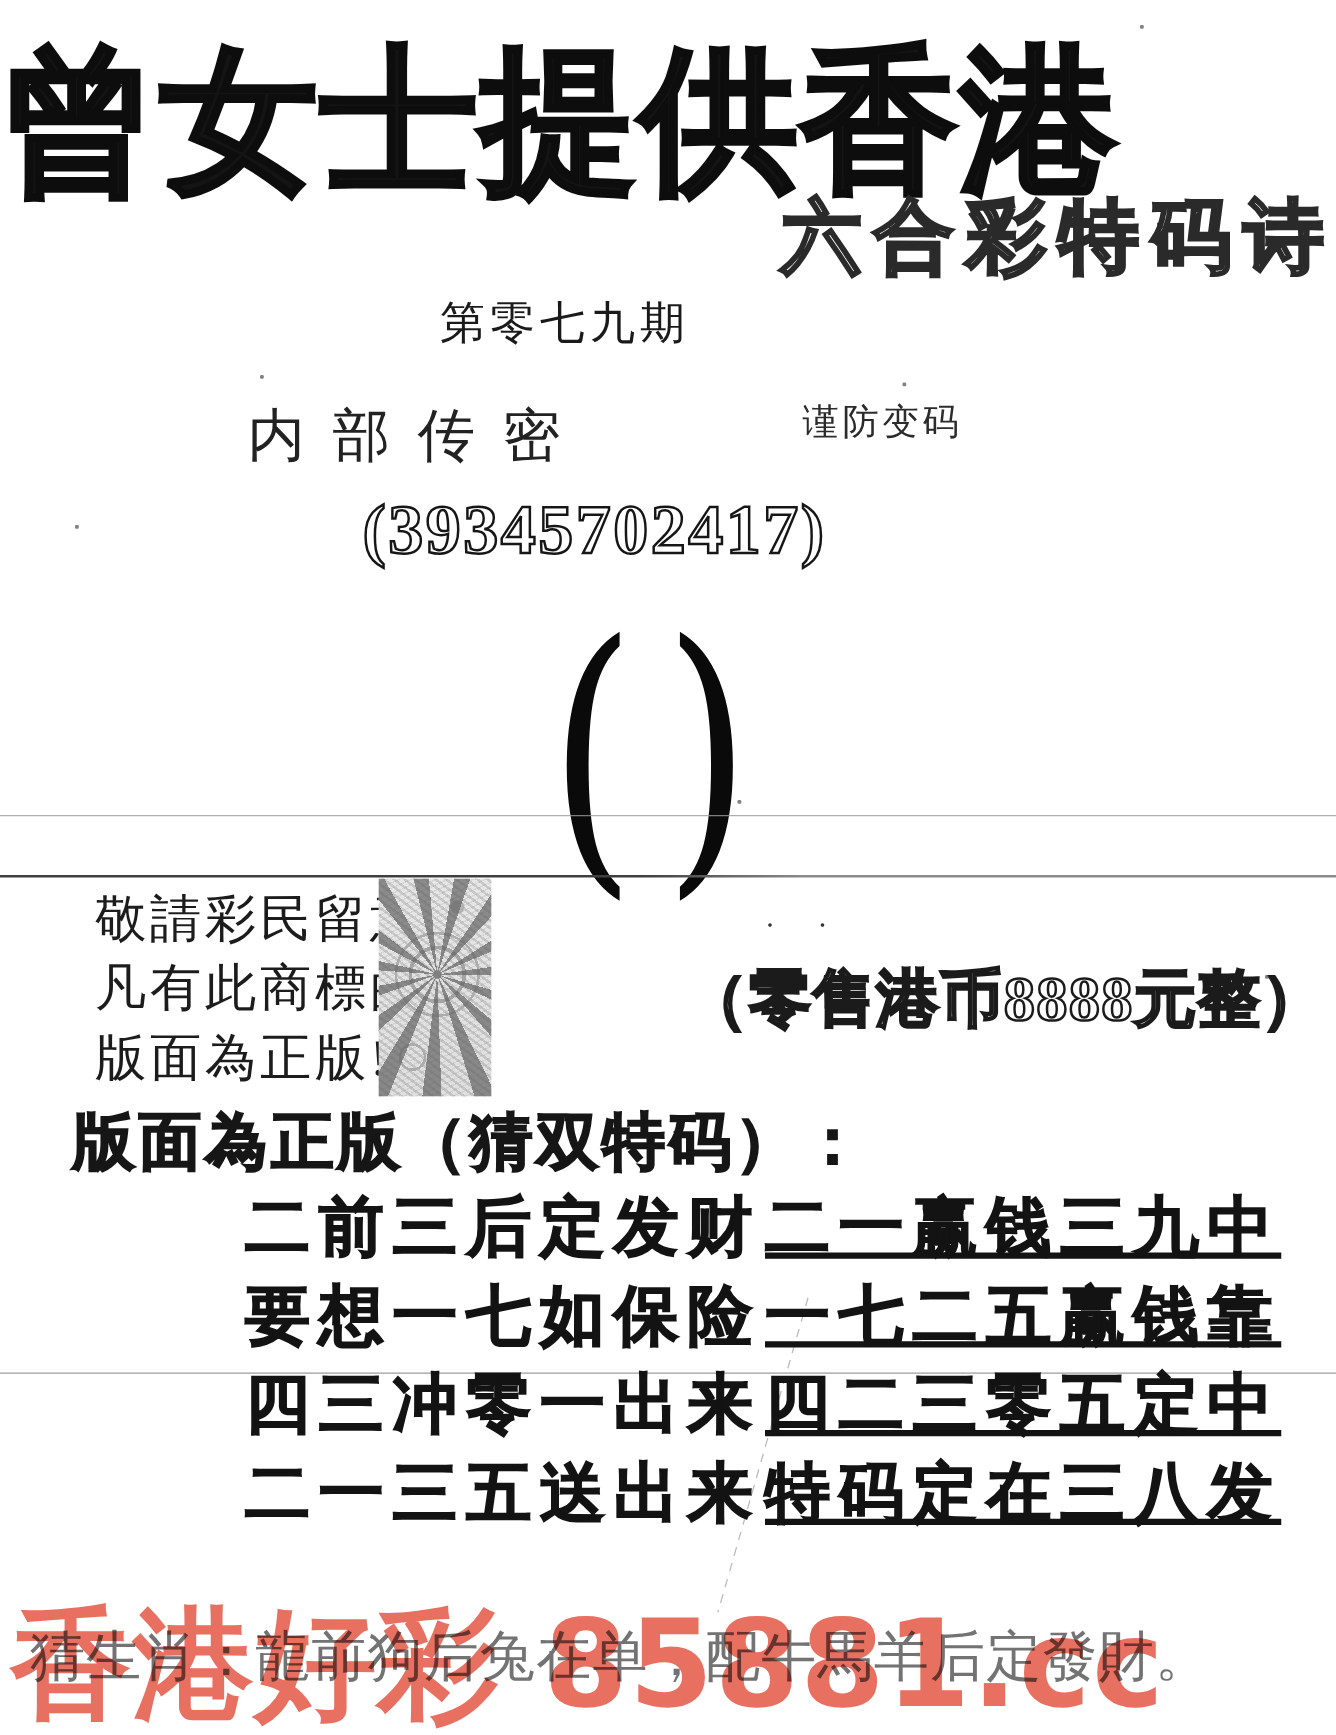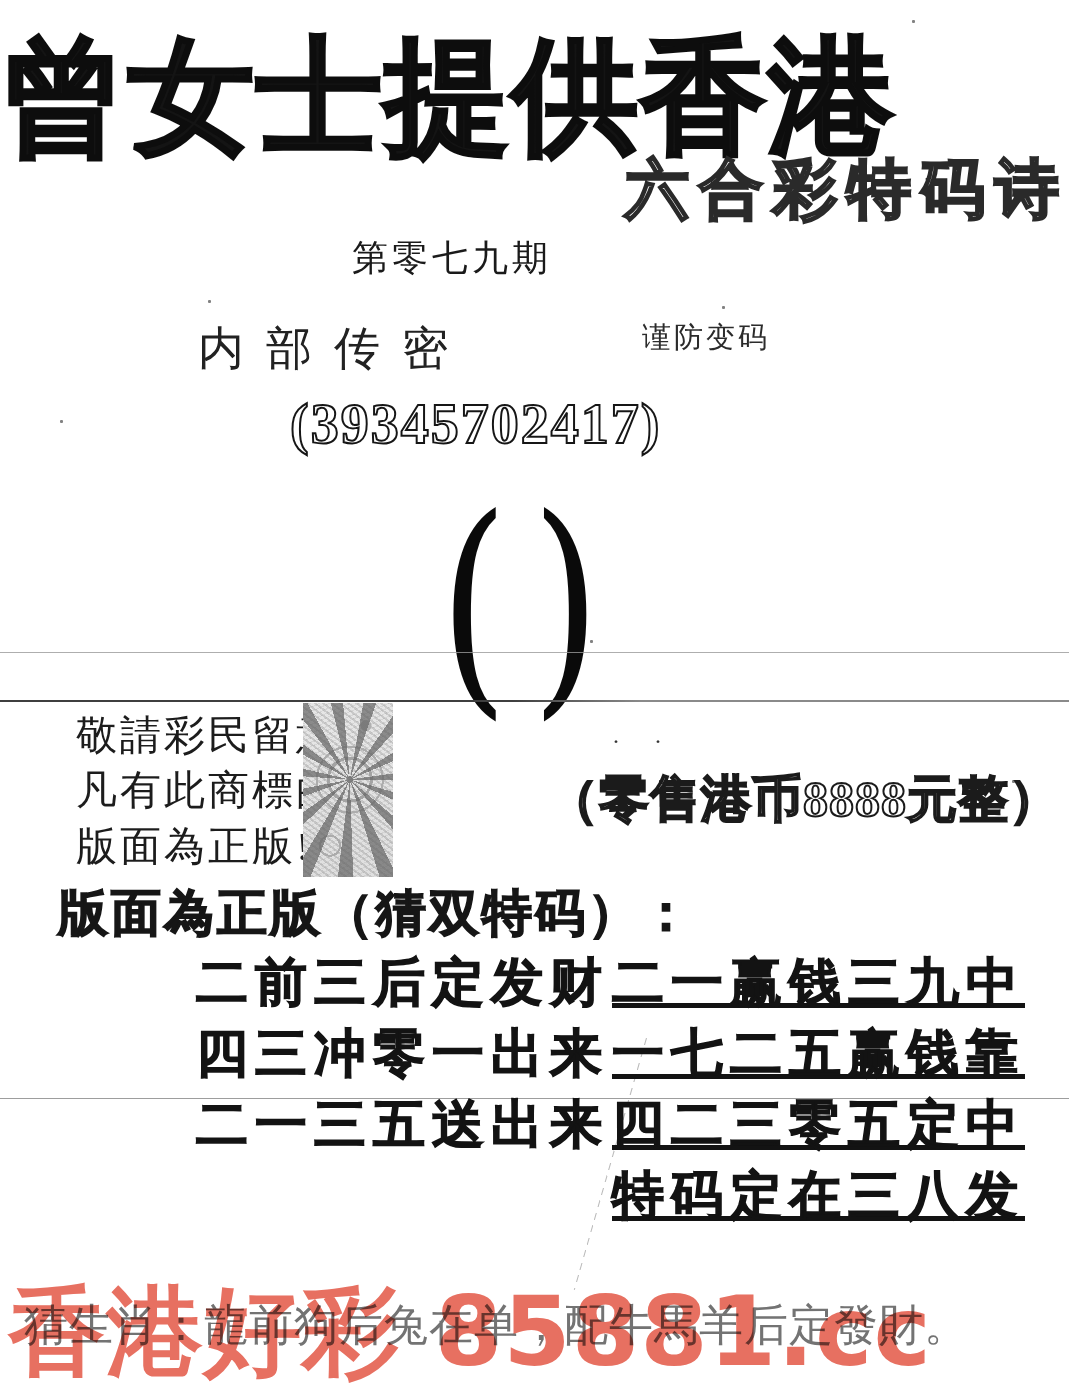--- a/index.html
+++ b/index.html
@@ -135,20 +135,21 @@
 
 <div class="abs stamp"></div>
 
 <div class="abs price-dots">· ·</div>
 <div class="abs price-note">（零售港币8888元整）</div>
 
 <div class="abs poem-heading">版面為正版（猜双特码）：</div>
 
 <div class="abs poem-col poem-left">
   <div class="poem-line">二前三后定发财</div>
+  <div class="poem-line">要想一七如保险</div>
   <div class="poem-line">四三冲零一出来</div>
   <div class="poem-line">二一三五送出来</div>
 </div>
 
 <div class="abs poem-col poem-right">
   <div class="poem-line">二一赢钱三九中</div>
   <div class="poem-line">一七二五赢钱靠</div>
   <div class="poem-line">四二三零五定中</div>
   <div class="poem-line">特码定在三八发</div>
 </div>

